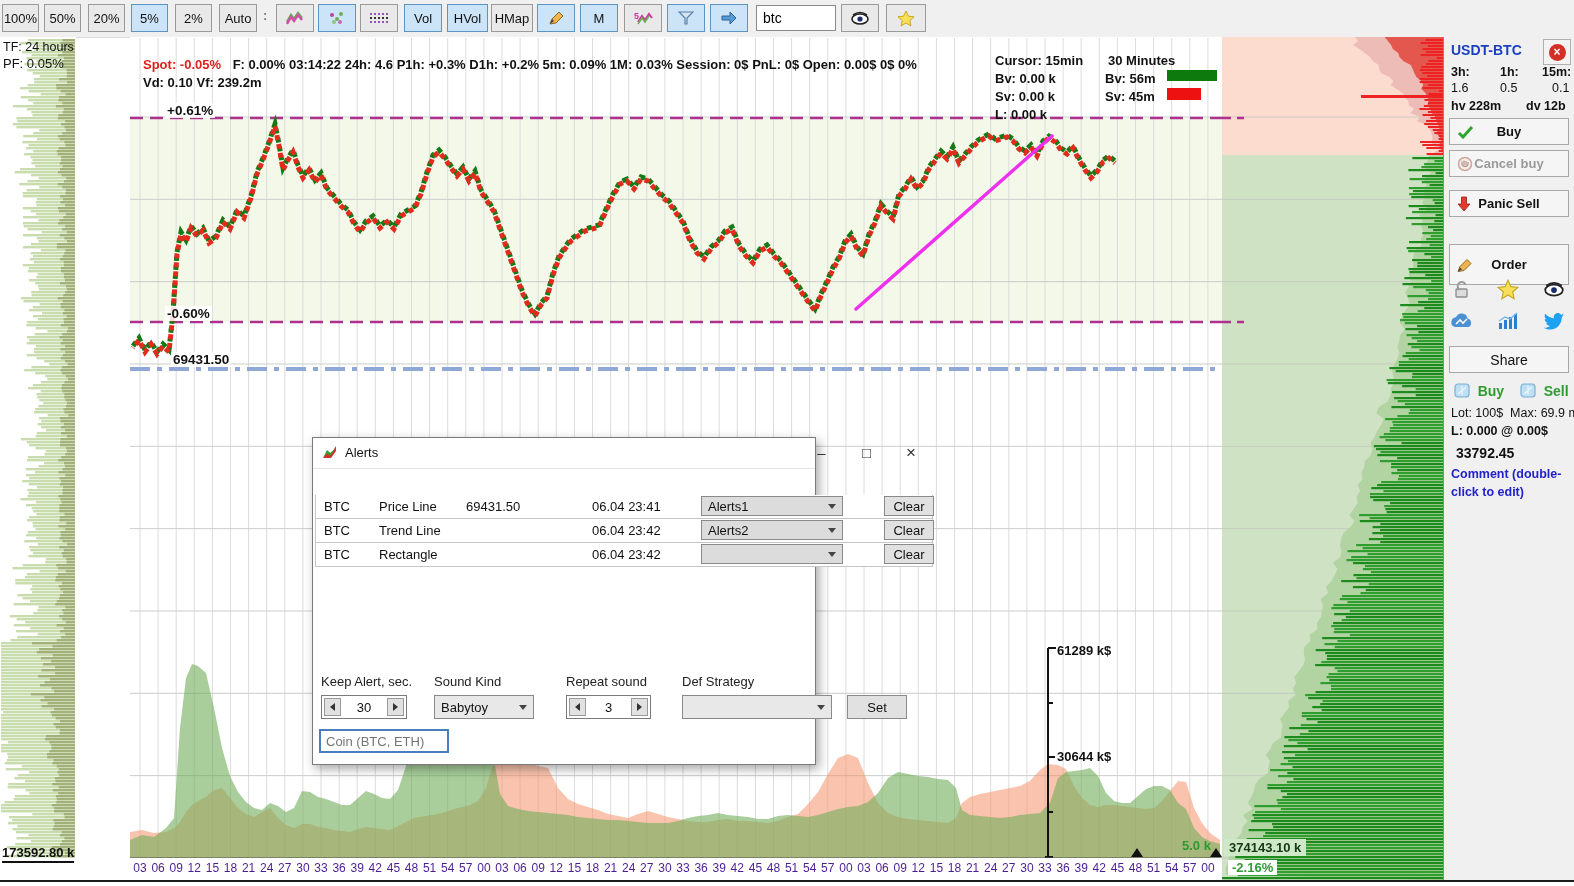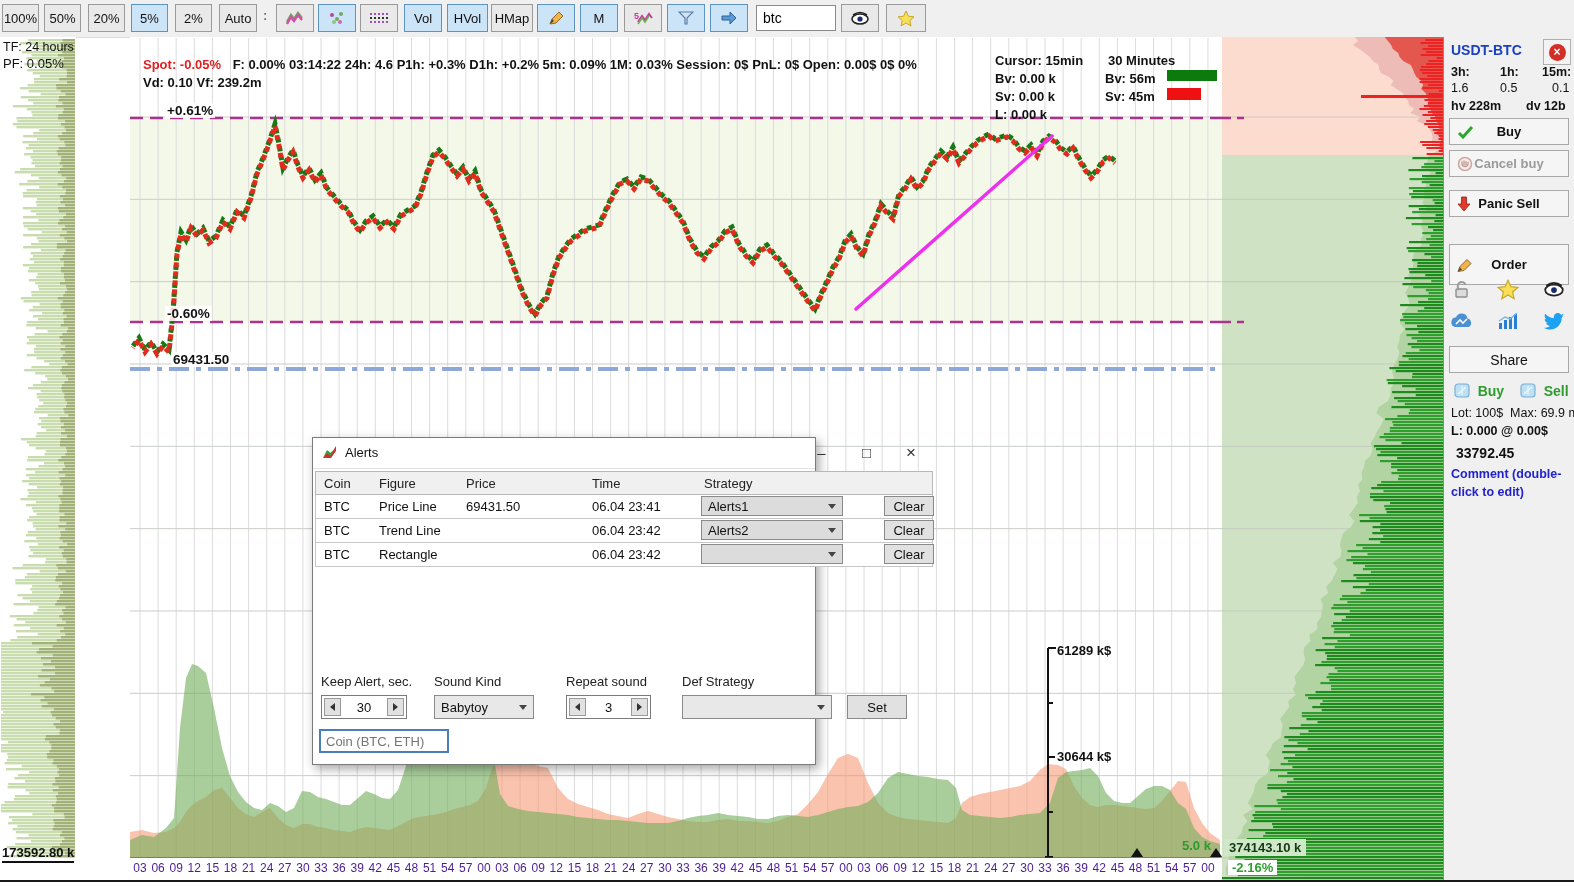--- a/index.html
+++ b/index.html
@@ -1292,27 +1292,20 @@
       <svg class="abs" style="left:9px;top:7px" width="16" height="16" viewBox="0 0 16 16">
           <polygon points="1,13 6,6 9,9 14,1 14,6 9,13" fill="#d03030"></polygon>
           <polygon points="1,13 5,8 8,11 13,4 8,8 5,5" fill="#30a030"></polygon>
         </svg>
       <span class="t">Alerts</span>
       <button class="win-btn" style="left:486px">–</button>
       <button class="win-btn" style="left:531px">□</button>
       <button class="win-btn" style="left:576px;width:44px;font-size:17px">×</button>
     </div>
 
-    <div class="tbl-hdr">
-      <span class="hcell" style="left:8px">Coin</span>
-      <span class="hcell" style="left:63px">Figure</span>
-      <span class="hcell" style="left:150px">Price</span>
-      <span class="hcell" style="left:276px">Time</span>
-      <span class="hcell" style="left:388px">Strategy</span>
-    </div>
     <div id="alert-rows">
         <div class="trow" style="top: 57px;">
           <span class="tcell" style="left: 8px;">BTC</span>
           <span class="tcell" style="left: 63px;">Price Line</span>
           <span class="tcell" style="left: 150px;">69431.50</span>
           <span class="tcell" style="left: 276px;">06.04 23:41</span>
           <div class="ddl" style="left: 385px; top: 1px; width: 142px; height: 20px; background: rgb(220, 220, 220);">
             <span>Alerts1</span>
             <span class="chev"></span>
           </div>

